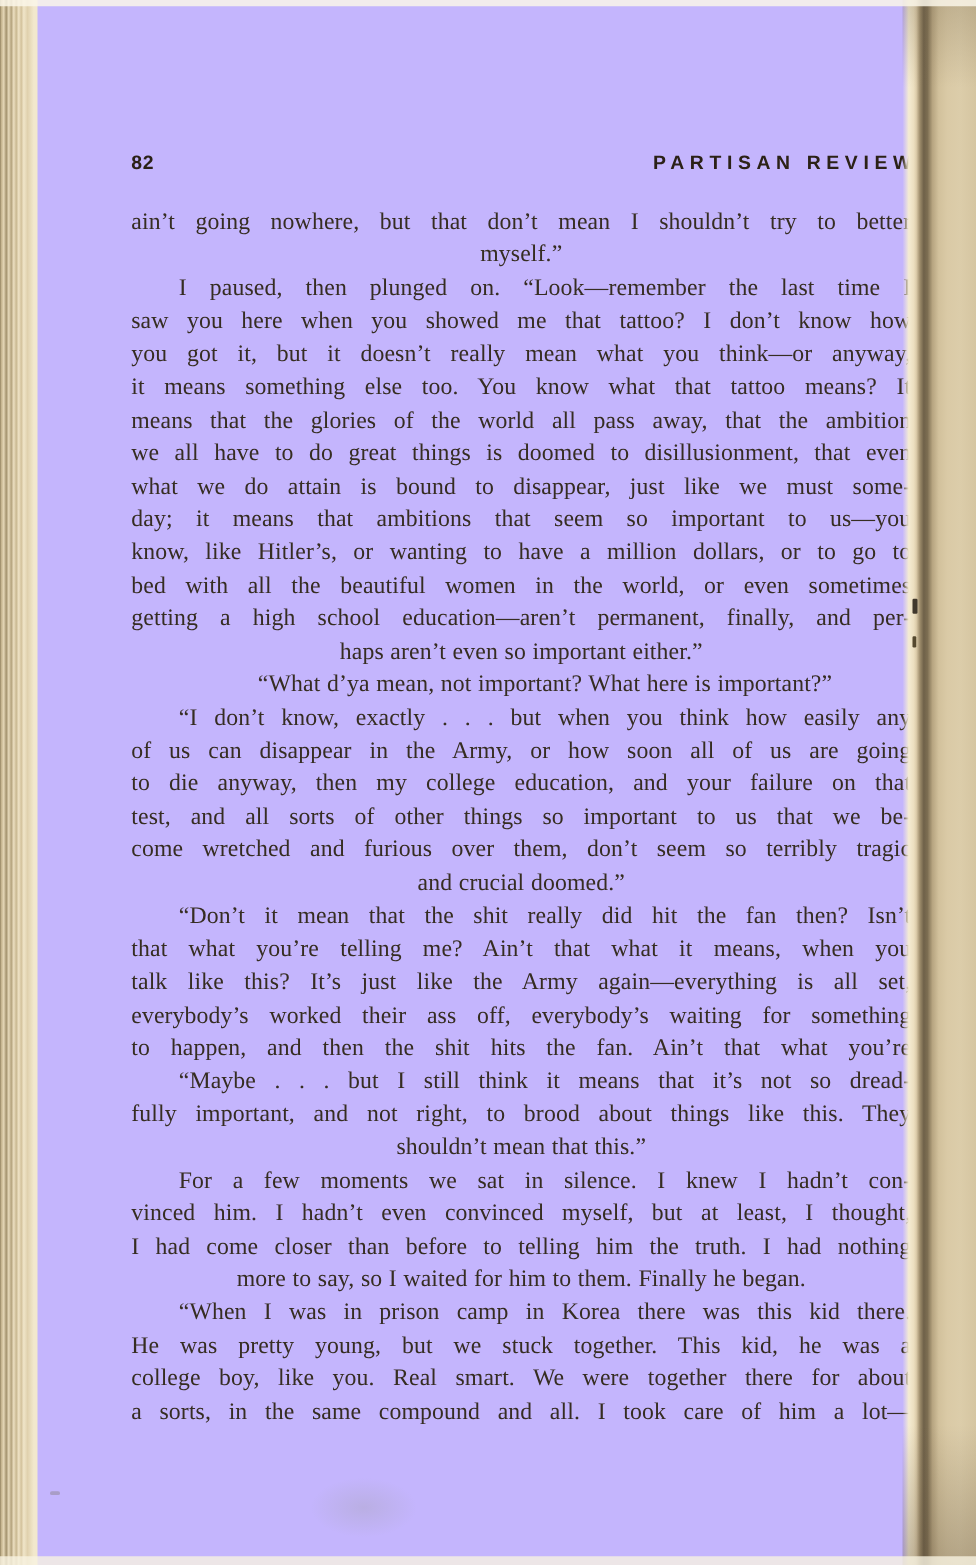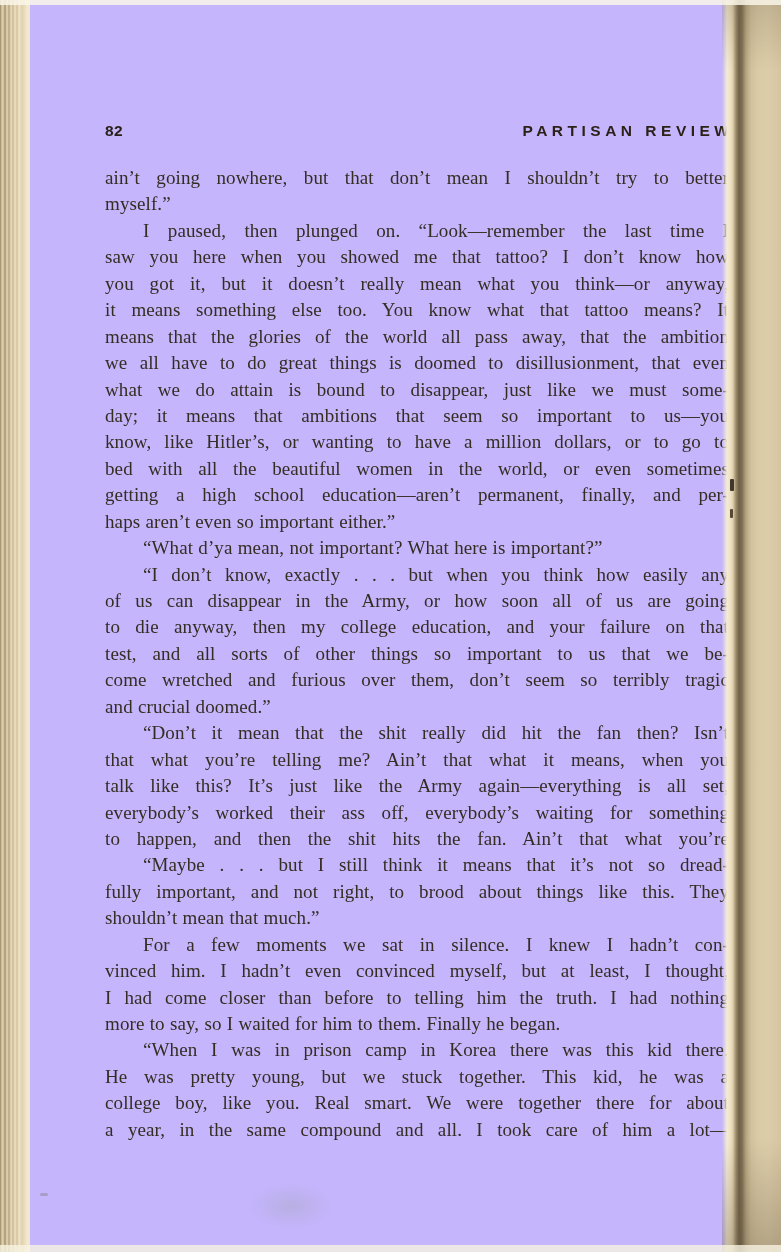--- a/index.html
+++ b/index.html
@@ -44,21 +44,21 @@
   }
   .page-num{font-size:15.5px;letter-spacing:.5px;}
   .journal{font-size:15.5px;letter-spacing:4.5px;margin-right:-4.5px;}
 
   .text-block{
     position:absolute;left:105px;top:165px;width:624px;
     color:#362d22;font-size:19px;
   }
   .line{
     height:26.45px;line-height:26.45px;
-    text-align:left;overflow:hidden;
+    text-align:center;overflow:hidden;
     letter-spacing:.1px;word-spacing:.4px;
   }
   .line.j{text-align:justify;text-align-last:justify;}
   .line.ind{padding-left:38px;}
 
   
   .smudge{
     position:absolute;left:248px;top:1182px;width:86px;height:48px;
     background:radial-gradient(ellipse at center, rgba(140,145,110,.18), rgba(140,145,110,0) 70%);
   }
@@ -102,29 +102,29 @@
       <div class="line j">test, and all sorts of other things so important to us that we be-</div>
       <div class="line j">come wretched and furious over them, don’t seem so terribly tragic</div>
       <div class="line">and crucial doomed.”</div>
       <div class="line j ind">“Don’t it mean that the shit really did hit the fan then? Isn’t</div>
       <div class="line j">that what you’re telling me? Ain’t that what it means, when you</div>
       <div class="line j">talk like this? It’s just like the Army again—everything is all set,</div>
       <div class="line j">everybody’s worked their ass off, everybody’s waiting for something</div>
       <div class="line j">to happen, and then the shit hits the fan. Ain’t that what you’re</div>
       <div class="line j ind">“Maybe . . . but I still think it means that it’s not so dread-</div>
       <div class="line j">fully important, and not right, to brood about things like this. They</div>
-      <div class="line">shouldn’t mean that much.”</div>
+      <div class="line">shouldn’t mean that this.”</div>
       <div class="line j ind">For a few moments we sat in silence. I knew I hadn’t con-</div>
       <div class="line j">vinced him. I hadn’t even convinced myself, but at least, I thought,</div>
       <div class="line j">I had come closer than before to telling him the truth. I had nothing</div>
       <div class="line">more to say, so I waited for him to them. Finally he began.</div>
       <div class="line j ind">“When I was in prison camp in Korea there was this kid there.</div>
       <div class="line j">He was pretty young, but we stuck together. This kid, he was a</div>
       <div class="line j">college boy, like you. Real smart. We were together there for about</div>
-      <div class="line j">a year, in the same compound and all. I took care of him a lot—</div>
+      <div class="line j">a sorts, in the same compound and all. I took care of him a lot—</div>
     </div>
 
   <div class="smudge"></div>
   <div class="left-mark"></div>
 
   <div class="right-band"></div>
   <div class="gutter-tick-1"></div>
   <div class="gutter-tick-2"></div>
 
   <div class="top-strip"></div>

